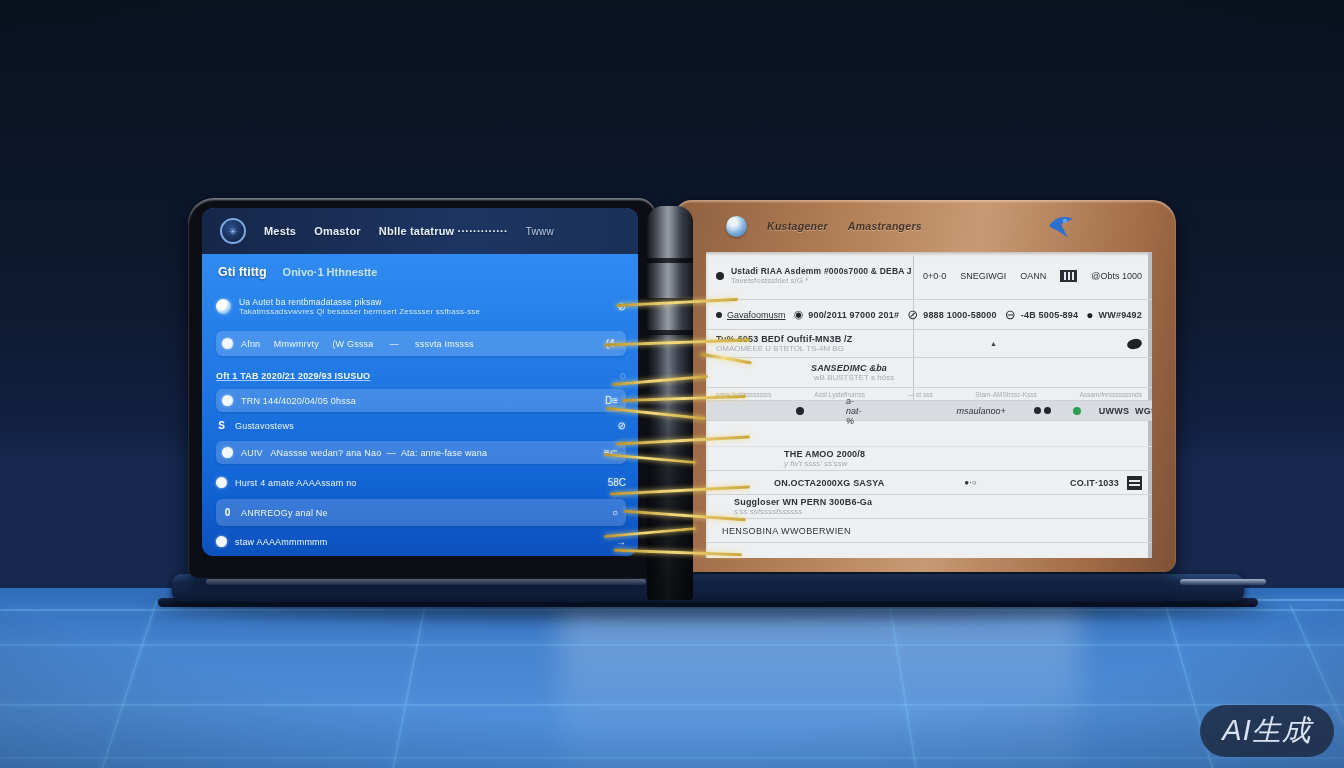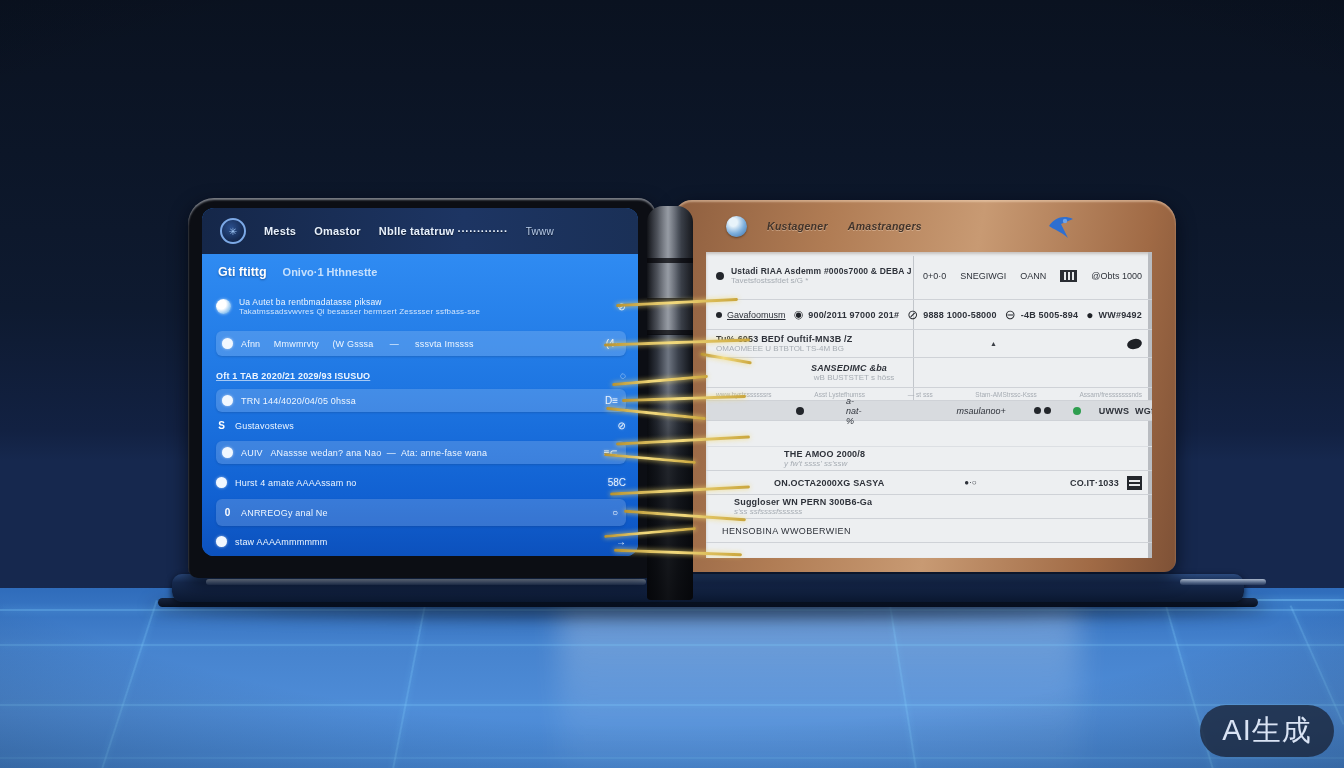--- a/index.html
+++ b/index.html
@@ -105,21 +105,21 @@
   .barcode{width:17px;height:12px;border:2px solid #2a2d33;box-sizing:border-box;flex:0 0 auto;
     background:repeating-linear-gradient(90deg,#2a2d33 0 2px,#e8eaec 2px 4px);}
   .qr{width:15px;height:14px;border:2px solid #24272c;box-sizing:border-box;flex:0 0 auto;
     background:repeating-linear-gradient(0deg,#24272c 0 2px,#e8eaec 2px 4px),repeating-linear-gradient(90deg,#24272c 0 2px,transparent 2px 4px);}
   .blob{width:15px;height:10px;border-radius:50%;background:#1e2126;transform:rotate(-14deg);flex:0 0 auto;}
   .icg{font-size:11px;color:#1f2227;line-height:1;}
 
   
   .watermark{position:absolute;left:1200px;top:705px;width:134px;height:52px;border-radius:27px;z-index:7;
     background:rgba(26,36,56,.78);display:flex;align-items:center;justify-content:center;
-    color:#d9e3f4;font-size:29px;letter-spacing:1px;}
+    color:#d9e3f4;font-size:29px;letter-spacing:1px;font-style:italic;}
 </style>
 </head>
 <body>
 
 <div class="stage">
 
   <div class="floor"></div>
   <div class="floor-reflect"></div>
   <div class="gline gh" style="left:0;top:609px;width:1344px;opacity:.6"></div>
   <div class="gline gh" style="left:0;top:644px;width:1344px;opacity:.45"></div>

